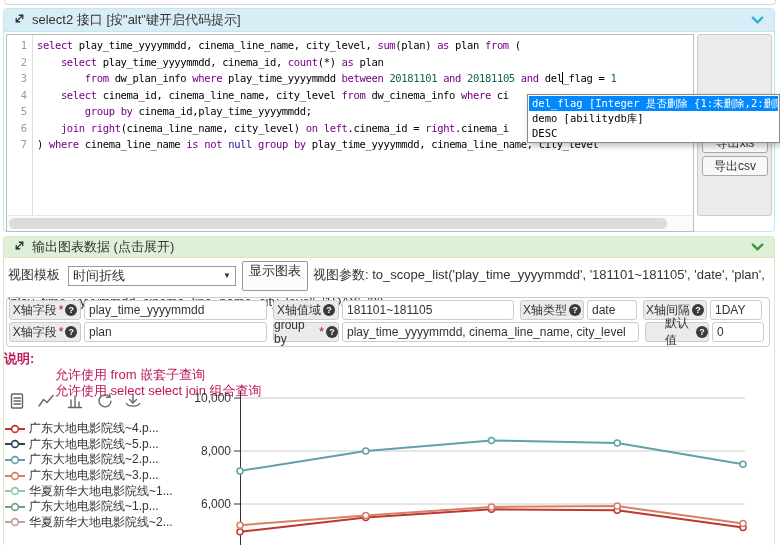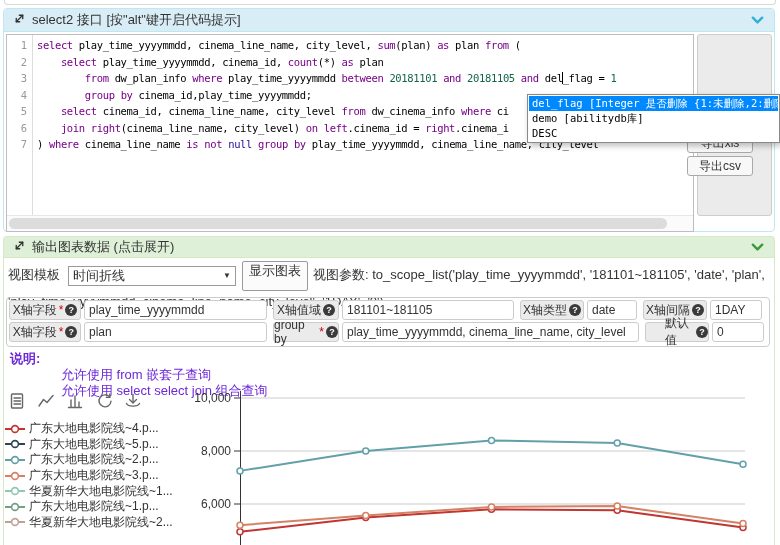--- a/index.html
+++ b/index.html
@@ -32,21 +32,21 @@
   .tk-k{color:var(--kw,#770088);}
   .tk-n{color:var(--num,#116644);}
   .tk-a{color:var(--atom,#221199);}
   .caret{display:inline-block;width:1px;height:12px;background:#000;vertical-align:-2px;margin:0 -0.5px;}
   .hscroll{position:absolute;left:0;bottom:0;width:100%;height:15px;background:#fbfbfb;border-top:1px solid #e7e7e7;}
   .hscroll-thumb{position:absolute;left:2px;top:2px;width:658px;height:11px;background:#dcdcdc;border-radius:6px;}
 
   
   .side-box{left:697px;top:34px;width:75px;height:182px;background:#ebebeb;border:1px solid #ccc;
     border-radius:3px;box-sizing:border-box;}
-  .side-btn{position:absolute;left:687px;width:66px;height:20px;background:#f8f8f8;border:1px solid #a9a9a9;
+  .side-btn{position:absolute;left:702px;width:66px;height:20px;background:#f8f8f8;border:1px solid #a9a9a9;
     border-radius:3px;font-size:12px;line-height:18px;text-align:center;color:#333;box-sizing:border-box;z-index:2;}
 
   
   .hint-pop{left:527px;top:94px;width:253px;background:#fff;border:1px solid #8a8a8a;
     box-shadow:2px 3px 6px rgba(0,0,0,.25);padding:1px;z-index:6;
     font-family:"DejaVu Sans Mono","Liberation Mono",monospace;font-size:10.5px;box-sizing:border-box;}
   .hint-item{height:15px;line-height:15px;padding:0 3px;white-space:nowrap;overflow:hidden;color:#000;}
   .hint-item.active{background:var(--hint-sel,#0088ff);color:#fff;}
 
   
@@ -65,21 +65,21 @@
   .param-row{display:flex;gap:3px;margin-bottom:2px;}
   .p-lbl{background:#ebebeb;border:1px solid #ccc;border-radius:3px;height:20px;box-sizing:border-box;
     font-size:12px;display:flex;align-items:center;justify-content:center;gap:2px;flex:none;}
   .p-val{border:1px solid #ccc;border-radius:3px;height:20px;box-sizing:border-box;font-size:12px;
     line-height:18px;padding:0 4px;white-space:nowrap;overflow:hidden;flex:none;background:#fff;}
   .grp-gap{margin-right:3px;}
   .req{color:#cc0000;}
   .qbadge{display:inline-block;width:12px;height:12px;border-radius:50%;background:#3a3a3a;color:#fff;
     font-size:9px;line-height:12px;text-align:center;font-weight:bold;flex:none;}
 
-  .notes{left:4px;top:351px;font-size:13px;line-height:16px;color:#6d28d9;margin-left:6px;}
+  .notes{left:4px;top:351px;font-size:13px;line-height:16px;color:#be185d;}
   .notes-title{font-weight:bold;}
   .notes-lines{margin-left:51px;}
 
   .toolbox{left:8px;top:392px;display:flex;gap:11px;z-index:2;}
   .toolbox svg{display:block;}
 
   .legend{left:4px;top:421px;z-index:2;}
   .legend-item{display:flex;align-items:center;gap:3px;height:15.6px;font-size:12px;color:#333;white-space:nowrap;}
 
   .chart-svg{left:0;top:0;width:780px;height:545px;z-index:3;pointer-events:none;}
@@ -115,22 +115,22 @@
         <div class="gut-num">3</div>
         <div class="gut-num">4</div>
         <div class="gut-num">5</div>
         <div class="gut-num">6</div>
         <div class="gut-num">7</div>
       </div>
     <div class="code-lines" id="code-lines">
         <div class="code-line"><span class="tk-k">select</span><span class="tk-t"> play_time_yyyymmdd, cinema_line_name, city_level, </span><span class="tk-k">sum</span><span class="tk-t">(plan) </span><span class="tk-k">as</span><span class="tk-t"> plan </span><span class="tk-k">from</span><span class="tk-t"> (</span></div>
         <div class="code-line"><span class="tk-t">    </span><span class="tk-k">select</span><span class="tk-t"> play_time_yyyymmdd, cinema_id, </span><span class="tk-k">count</span><span class="tk-t">(*) </span><span class="tk-k">as</span><span class="tk-t"> plan</span></div>
         <div class="code-line"><span class="tk-t">        </span><span class="tk-k">from</span><span class="tk-t"> dw_plan_info </span><span class="tk-k">where</span><span class="tk-t"> play_time_yyyymmdd </span><span class="tk-k">between</span><span class="tk-t"> </span><span class="tk-n">20181101</span><span class="tk-t"> </span><span class="tk-k">and</span><span class="tk-t"> </span><span class="tk-n">20181105</span><span class="tk-t"> </span><span class="tk-k">and</span><span class="tk-t"> del</span><span class="caret"></span><span class="tk-t">_flag = </span><span class="tk-n">1</span></div>
+        <div class="code-line"><span class="tk-t">    </span><span class="tk-k">select</span><span class="tk-t"> cinema_id, cinema_line_name, city_level </span><span class="tk-k">from</span><span class="tk-t"> dw_cinema_info </span><span class="tk-k">where</span><span class="tk-t"> ci</span></div>
         <div class="code-line"><span class="tk-t">        </span><span class="tk-k">group</span><span class="tk-t"> </span><span class="tk-k">by</span><span class="tk-t"> cinema_id,play_time_yyyymmdd;</span></div>
-        <div class="code-line"><span class="tk-t">    </span><span class="tk-k">select</span><span class="tk-t"> cinema_id, cinema_line_name, city_level </span><span class="tk-k">from</span><span class="tk-t"> dw_cinema_info </span><span class="tk-k">where</span><span class="tk-t"> ci</span></div>
         <div class="code-line"><span class="tk-t">    </span><span class="tk-k">join</span><span class="tk-t"> </span><span class="tk-k">right</span><span class="tk-t">(cinema_line_name, city_level) </span><span class="tk-k">on</span><span class="tk-t"> </span><span class="tk-k">left</span><span class="tk-t">.cinema_id = </span><span class="tk-k">right</span><span class="tk-t">.cinema_i</span></div>
         <div class="code-line"><span class="tk-t">) </span><span class="tk-k">where</span><span class="tk-t"> cinema_line_name </span><span class="tk-k">is</span><span class="tk-t"> </span><span class="tk-k">not</span><span class="tk-t"> </span><span class="tk-a">null</span><span class="tk-t"> </span><span class="tk-k">group</span><span class="tk-t"> </span><span class="tk-k">by</span><span class="tk-t"> play_time_yyyymmdd, cinema_line_name, city_level</span></div>
       </div>
     <div class="hscroll">
       <div class="hscroll-thumb"></div>
     </div>
   </div>
 
   <div class="abs side-box"></div>
   <div class="abs side-btn" style="top:133px;">导出xls</div>

